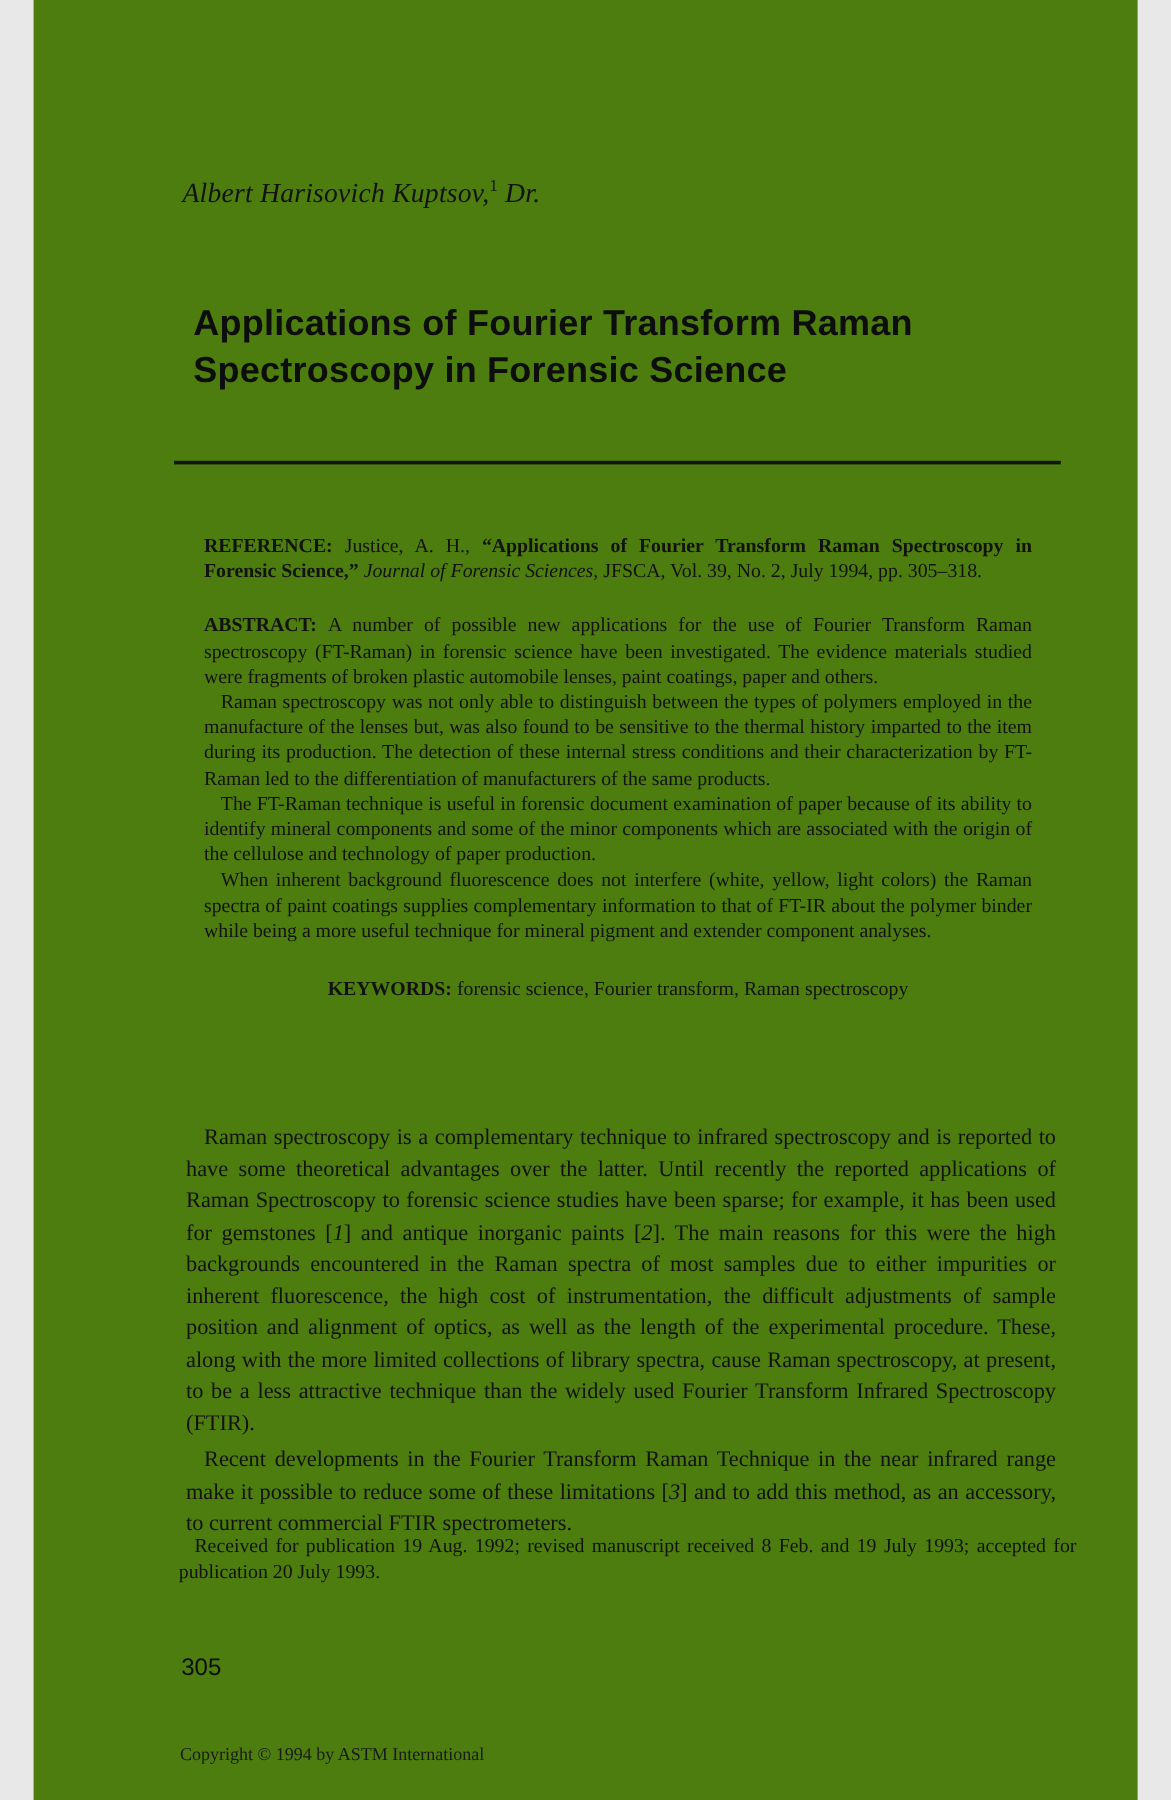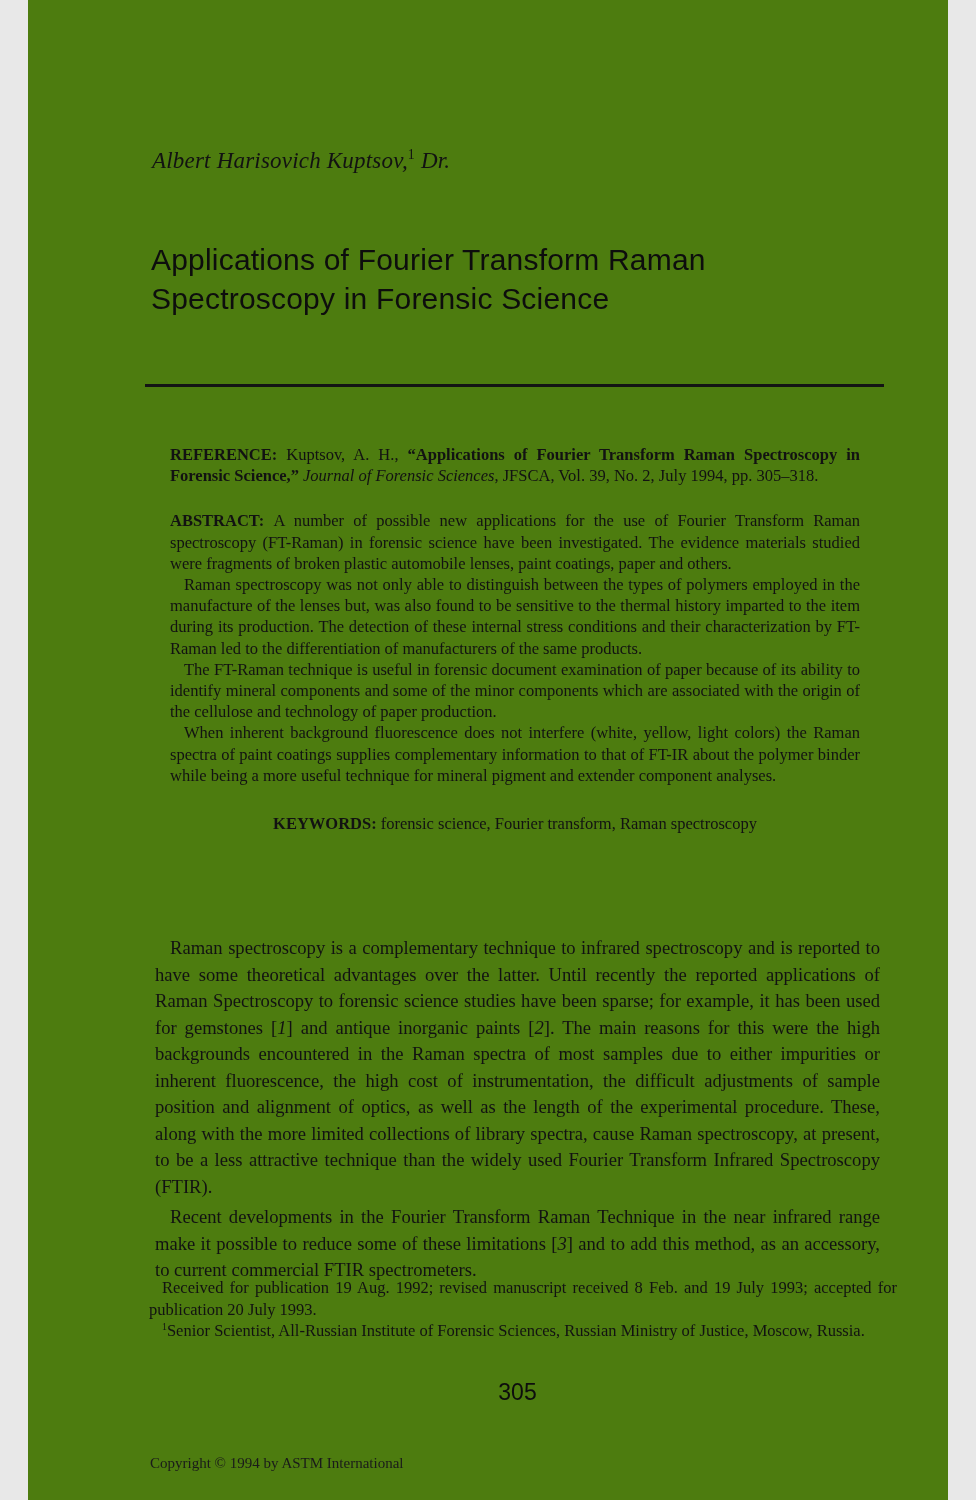--- a/index.html
+++ b/index.html
@@ -18,23 +18,23 @@
     left: 124px; top 148px;
     top: 148px;
     font-family: "Liberation Serif", serif;
     font-size: 23px;
     letter-spacing: 0.2px;
   }
   .author-line sup { font-style: normal; }
   .article-title {
     position: absolute;
     left: 123px; top: 240px;
-    margin: 0;
+    margin: 10px;
     font-family: "Liberation Sans", sans-serif;
-    font-weight: 400;
+    font-weight: 700;
     font-size: 30px;
     line-height: 39px;
     letter-spacing: 0.2px;
     color: #0d0d0d;
   }
   .rule {
     position: absolute;
     left: 117px; top: 384px;
     width: 739px; height: 3px;
     background: #141414;
@@ -68,23 +68,23 @@
     font-size: 16.5px;
     line-height: 21.5px;
     text-align: justify;
   }
   .footnote-block p { margin: 0; text-indent: 13px; }
   sup { font-size: 0.6em; line-height: 0; }
   .page-number {
     position: absolute;
     left: 123px; top: 1379px;
     width: 733px;
-    text-align: center;
+    text-align: left;
     font-family: "Liberation Sans", sans-serif;
-    font-size: 23px;
+    font-size: 20px;
     color: #0d0d0d;
   }
   .copyright-line {
     position: absolute;
     left: 122px; top: 1455px;
     font-size: 15px;
     color: #1a1a1a;
   }
 </style>
 </head>
@@ -95,35 +95,34 @@
   <div class="author-line"><span style="font-style: italic;">Albert Harisovich Kuptsov,</span><sup>1</sup><span style="font-style: italic;"> Dr.</span></div>
 
   <h1 class="article-title">
     <div>Applications of Fourier Transform Raman</div>
     <div>Spectroscopy in Forensic Science</div>
   </h1>
 
   <div class="rule"></div>
 
   <section class="frontmatter">
-    <p class="fm-reference"><span style="font-weight: bold;">REFERENCE: </span><span>Kuptsov, A. H., </span><span style="font-weight: bold;">“Applications of Fourier Transform Raman Spectroscopy in Forensic Science,” </span><span style="font-style: italic;">Journal of Forensic Sciences</span><span>, JFSCA, Vol. 39, No. 2, July 1994, pp. 305–318.</span></p>
+    <p class="fm-reference"><span style="font-weight: bold;">REFERENCE: </span><span>Justice, A. H., </span><span style="font-weight: bold;">“Applications of Fourier Transform Raman Spectroscopy in Forensic Science,” </span><span style="font-style: italic;">Journal of Forensic Sciences</span><span>, JFSCA, Vol. 39, No. 2, July 1994, pp. 305–318.</span></p>
     <p><span style="font-weight: bold;">ABSTRACT: </span><span>A number of possible new applications for the use of Fourier Transform Raman spectroscopy (FT-Raman) in forensic science have been investigated. The evidence materials studied were fragments of broken plastic automobile lenses, paint coatings, paper and others.</span></p>
     <p class="fm-indent">Raman spectroscopy was not only able to distinguish between the types of polymers employed in the manufacture of the lenses but, was also found to be sensitive to the thermal history imparted to the item during its production. The detection of these internal stress conditions and their characterization by FT-Raman led to the differentiation of manufacturers of the same products.</p>
     <p class="fm-indent">The FT-Raman technique is useful in forensic document examination of paper because of its ability to identify mineral components and some of the minor components which are associated with the origin of the cellulose and technology of paper production.</p>
     <p class="fm-indent">When inherent background fluorescence does not interfere (white, yellow, light colors) the Raman spectra of paint coatings supplies complementary information to that of FT-IR about the polymer binder while being a more useful technique for mineral pigment and extender component analyses.</p>
     <p class="fm-keywords"><span style="font-weight: bold;">KEYWORDS: </span><span>forensic science, Fourier transform, Raman spectroscopy</span></p>
   </section>
 
   <section class="article-body">
     <p><span>Raman spectroscopy is a complementary technique to infrared spectroscopy and is reported to have some theoretical advantages over the latter. Until recently the reported applications of Raman Spectroscopy to forensic science studies have been sparse; for example, it has been used for gemstones [</span><span style="font-style: italic;">1</span><span>] and antique inorganic paints [</span><span style="font-style: italic;">2</span><span>]. The main reasons for this were the high backgrounds encountered in the Raman spectra of most samples due to either impurities or inherent fluorescence, the high cost of instrumentation, the difficult adjustments of sample position and alignment of optics, as well as the length of the experimental procedure. These, along with the more limited collections of library spectra, cause Raman spectroscopy, at present, to be a less attractive technique than the widely used Fourier Transform Infrared Spectroscopy (FTIR).</span></p>
     <p><span>Recent developments in the Fourier Transform Raman Technique in the near infrared range make it possible to reduce some of these limitations [</span><span style="font-style: italic;">3</span><span>] and to add this method, as an accessory, to current commercial FTIR spectrometers.</span></p>
   </section>
 
   <section class="footnote-block">
     <p>Received for publication 19 Aug. 1992; revised manuscript received 8 Feb. and 19 July 1993; accepted for publication 20 July 1993.</p>
-    <p><sup>1</sup><span>Senior Scientist, All-Russian Institute of Forensic Sciences, Russian Ministry of Justice, Moscow, Russia.</span></p>
   </section>
 
   <div class="page-number">305</div>
 
   <div class="copyright-line">Copyright © 1994 by ASTM International</div>
 
 </div>
 
 </body></html>

